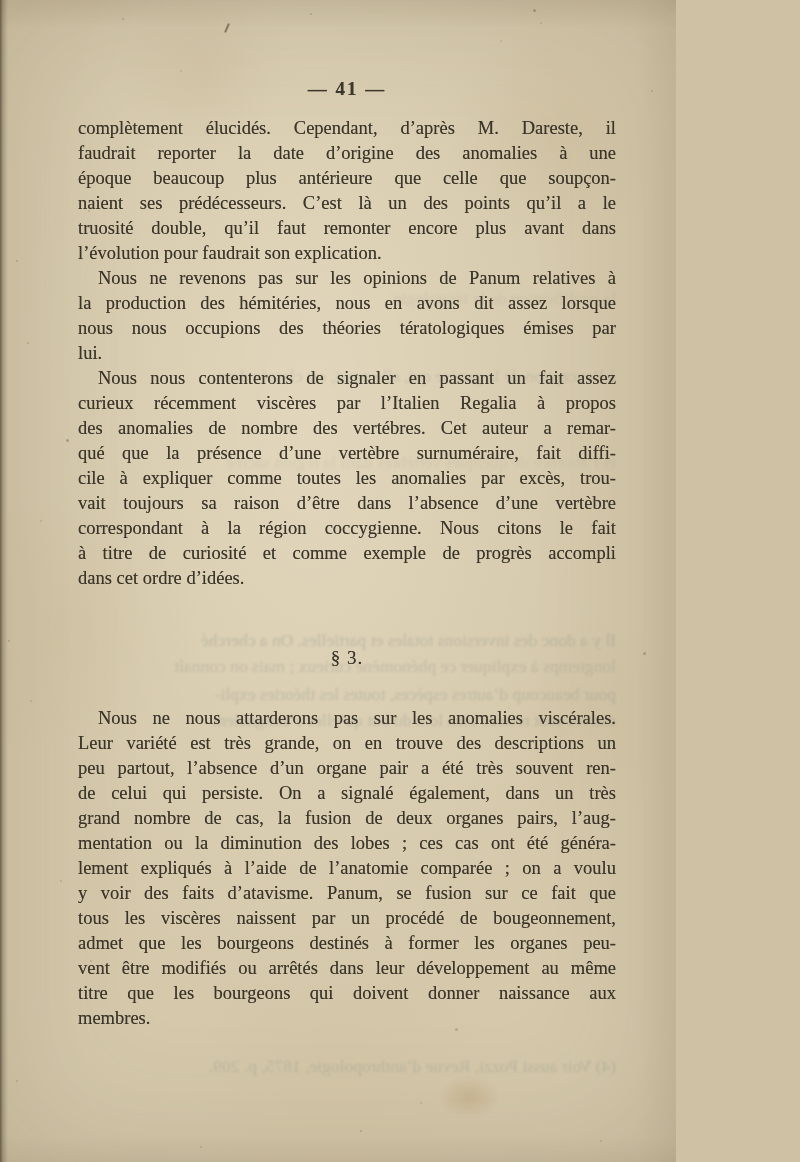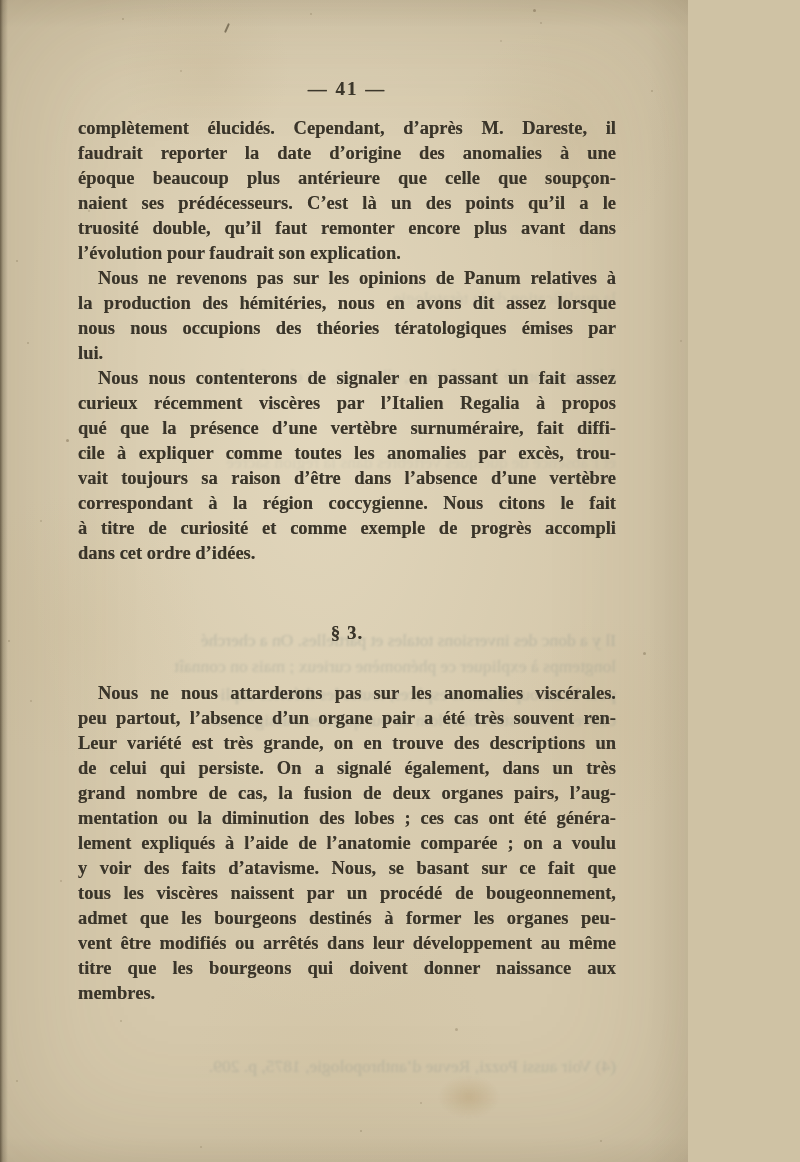--- a/index.html
+++ b/index.html
@@ -17,21 +17,20 @@
     font-family: "Liberation Serif", "DejaVu Serif", serif;
     color: #3a352a;
     background:
       radial-gradient(ellipse at 46% 36%, rgba(255,248,228,0.30) 0%, rgba(255,248,228,0) 58%),
       linear-gradient(180deg, rgba(116,97,64,0.12) 0%, rgba(116,97,64,0) 28px),
       linear-gradient(0deg, rgba(116,97,64,0.08) 0%, rgba(116,97,64,0) 26px),
       linear-gradient(270deg, rgba(116,97,64,0.08) 0%, rgba(116,97,64,0) 40px),
       #d5c8ab;
     box-shadow: inset 0 0 140px rgba(92,74,45,0.20);
     overflow: hidden;
-    padding-left: 12px;
   }
   
   .scan::before {
     content: "";
     position: absolute;
     inset: 0;
     pointer-events: none;
     background-image:
       radial-gradient(circle 160px at 82% 12%, rgba(189,170,132,0.22), rgba(189,170,132,0) 70%),
       radial-gradient(circle 190px at 10% 54%, rgba(196,178,140,0.18), rgba(196,178,140,0) 70%),
@@ -57,21 +56,20 @@
     color: #3c372b;
     text-shadow: 0 0 0.5px rgba(60,55,43,0.55);
   }
   .text-block {
     position: absolute;
     left: 78px; top: 116px;
     width: 538px;
     font-size: 18.5px;
     line-height: 25px;
     text-shadow: 0 0 0.5px rgba(58,53,42,0.55);
-    font-weight: bold;
   }
   .para { margin: 0; }
   .line {
     height: 25px;
     text-align: justify;
     text-align-last: justify;
     white-space: normal;
   }
   .line.end { text-align-last: left; }
   .line.first { text-indent: 20px; }
@@ -193,37 +191,38 @@
       </div>
       <div class="para">
         <div class="line first">Nous ne revenons pas sur les opinions de Panum relatives à</div>
         <div class="line">la production des hémitéries, nous en avons dit assez lorsque</div>
         <div class="line">nous nous occupions des théories tératologiques émises par</div>
         <div class="line end">lui.</div>
       </div>
       <div class="para">
         <div class="line first">Nous nous contenterons de signaler en passant un fait assez</div>
         <div class="line">curieux récemment viscères par l’Italien Regalia à propos</div>
+        <div class="line">des anomalies de nombre des vertébres. Cet auteur a remar-</div>
         <div class="line">qué que la présence d’une vertèbre surnuméraire, fait diffi-</div>
         <div class="line">cile à expliquer comme toutes les anomalies par excès, trou-</div>
         <div class="line">vait toujours sa raison d’être dans l’absence d’une vertèbre</div>
         <div class="line">correspondant à la région coccygienne. Nous citons le fait</div>
         <div class="line">à titre de curiosité et comme exemple de progrès accompli</div>
         <div class="line end">dans cet ordre d’idées.</div>
       </div>
       <div class="section-heading">§ 3.</div>
       <div class="para">
         <div class="line first">Nous ne nous attarderons pas sur les anomalies viscérales.</div>
+        <div class="line">Leur variété est très grande, on en trouve des descriptions un</div>
         <div class="line">peu partout, l’absence d’un organe pair a été très souvent ren-</div>
-        <div class="line">Leur variété est très grande, on en trouve des descriptions un</div>
         <div class="line">de celui qui persiste. On a signalé également, dans un très</div>
         <div class="line">grand nombre de cas, la fusion de deux organes pairs, l’aug-</div>
         <div class="line">mentation ou la diminution des lobes ; ces cas ont été généra-</div>
         <div class="line">lement expliqués à l’aide de l’anatomie comparée ; on a voulu</div>
-        <div class="line">y voir des faits d’atavisme. Nous, se basant sur ce fait que</div>
+        <div class="line">y voir des faits d’atavisme. Panum, se fusion sur ce fait que</div>
         <div class="line">tous les viscères naissent par un procédé de bougeonnement,</div>
         <div class="line">admet que les bourgeons destinés à former les organes peu-</div>
         <div class="line">vent être modifiés ou arrêtés dans leur développement au même</div>
         <div class="line">titre que les bourgeons qui doivent donner naissance aux</div>
         <div class="line end">membres.</div>
       </div>
     </div>
 </div>
 
 </body></html>

